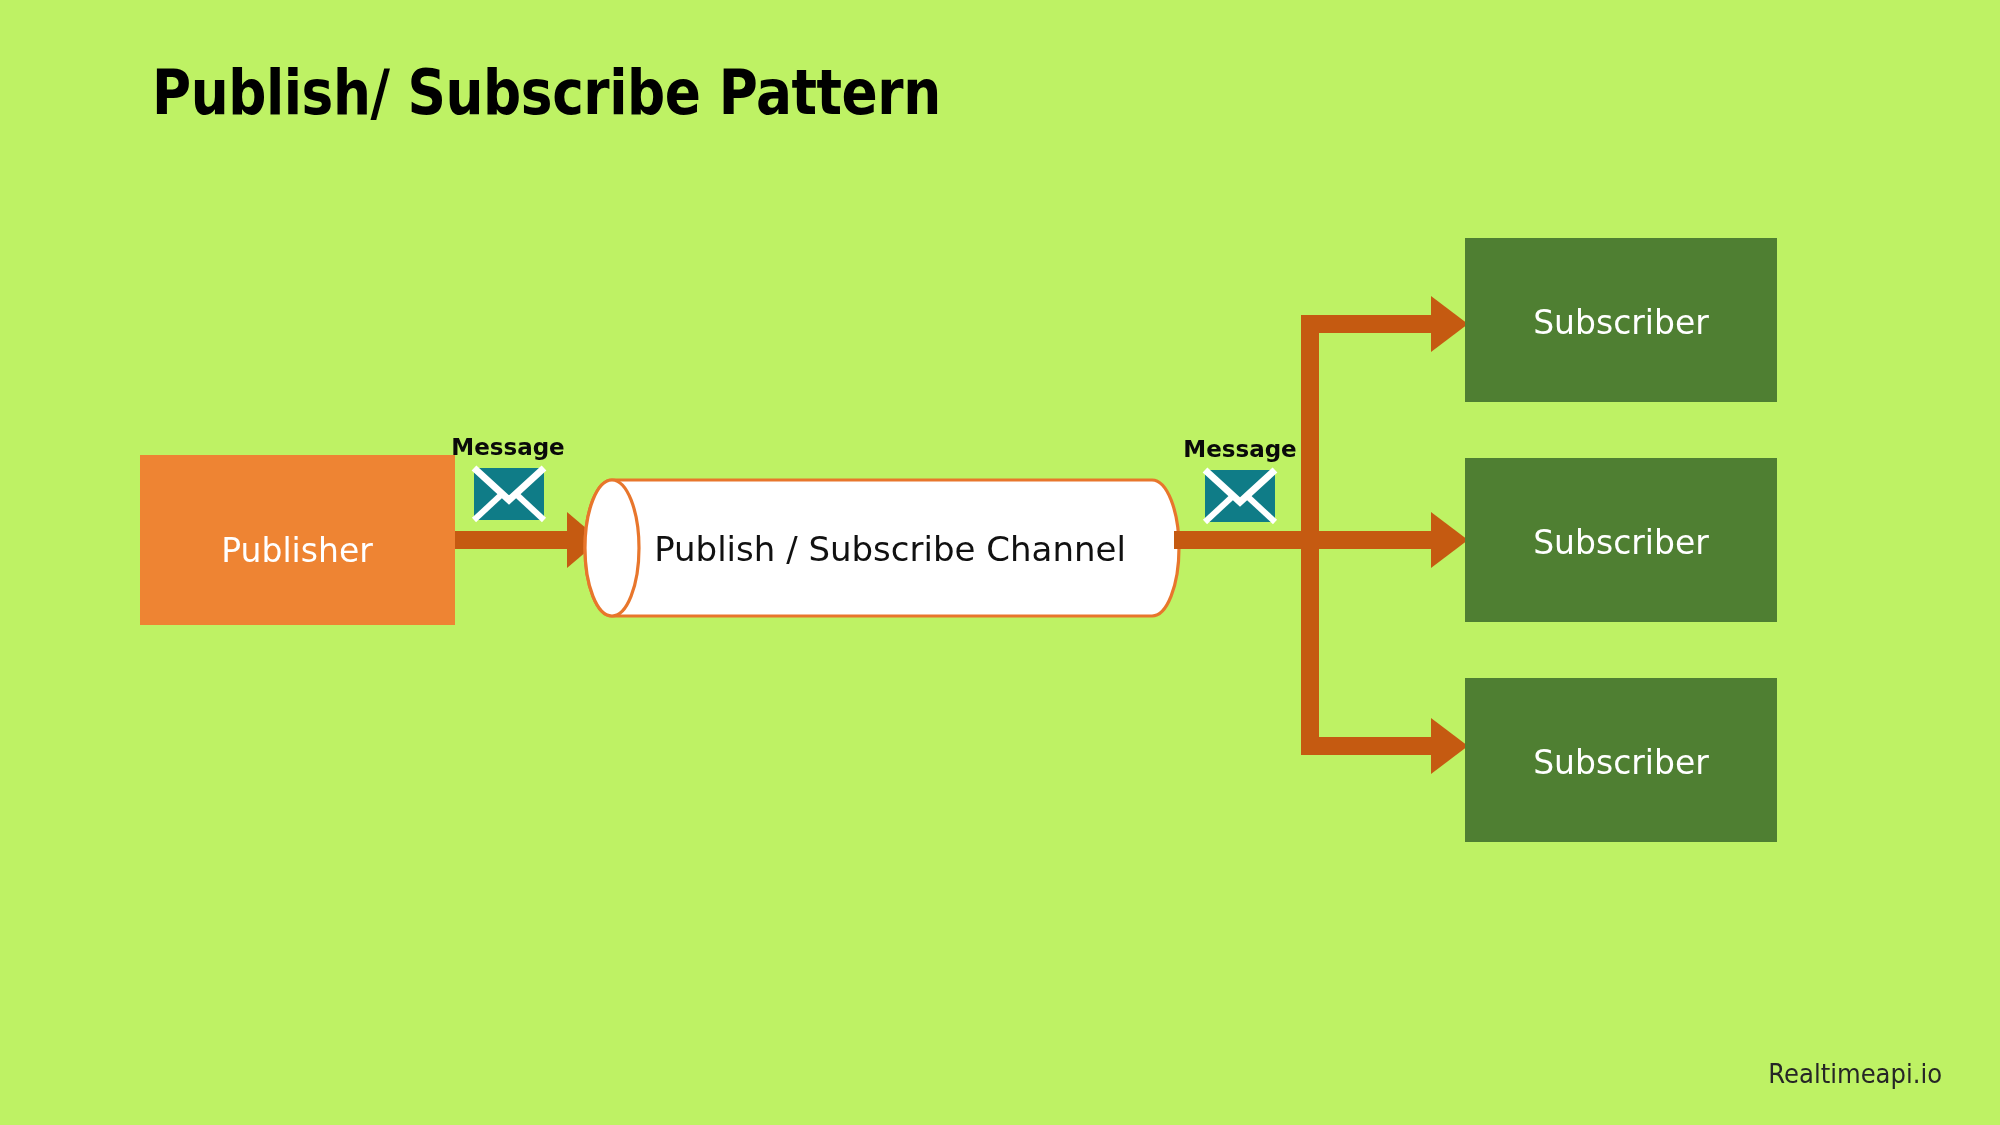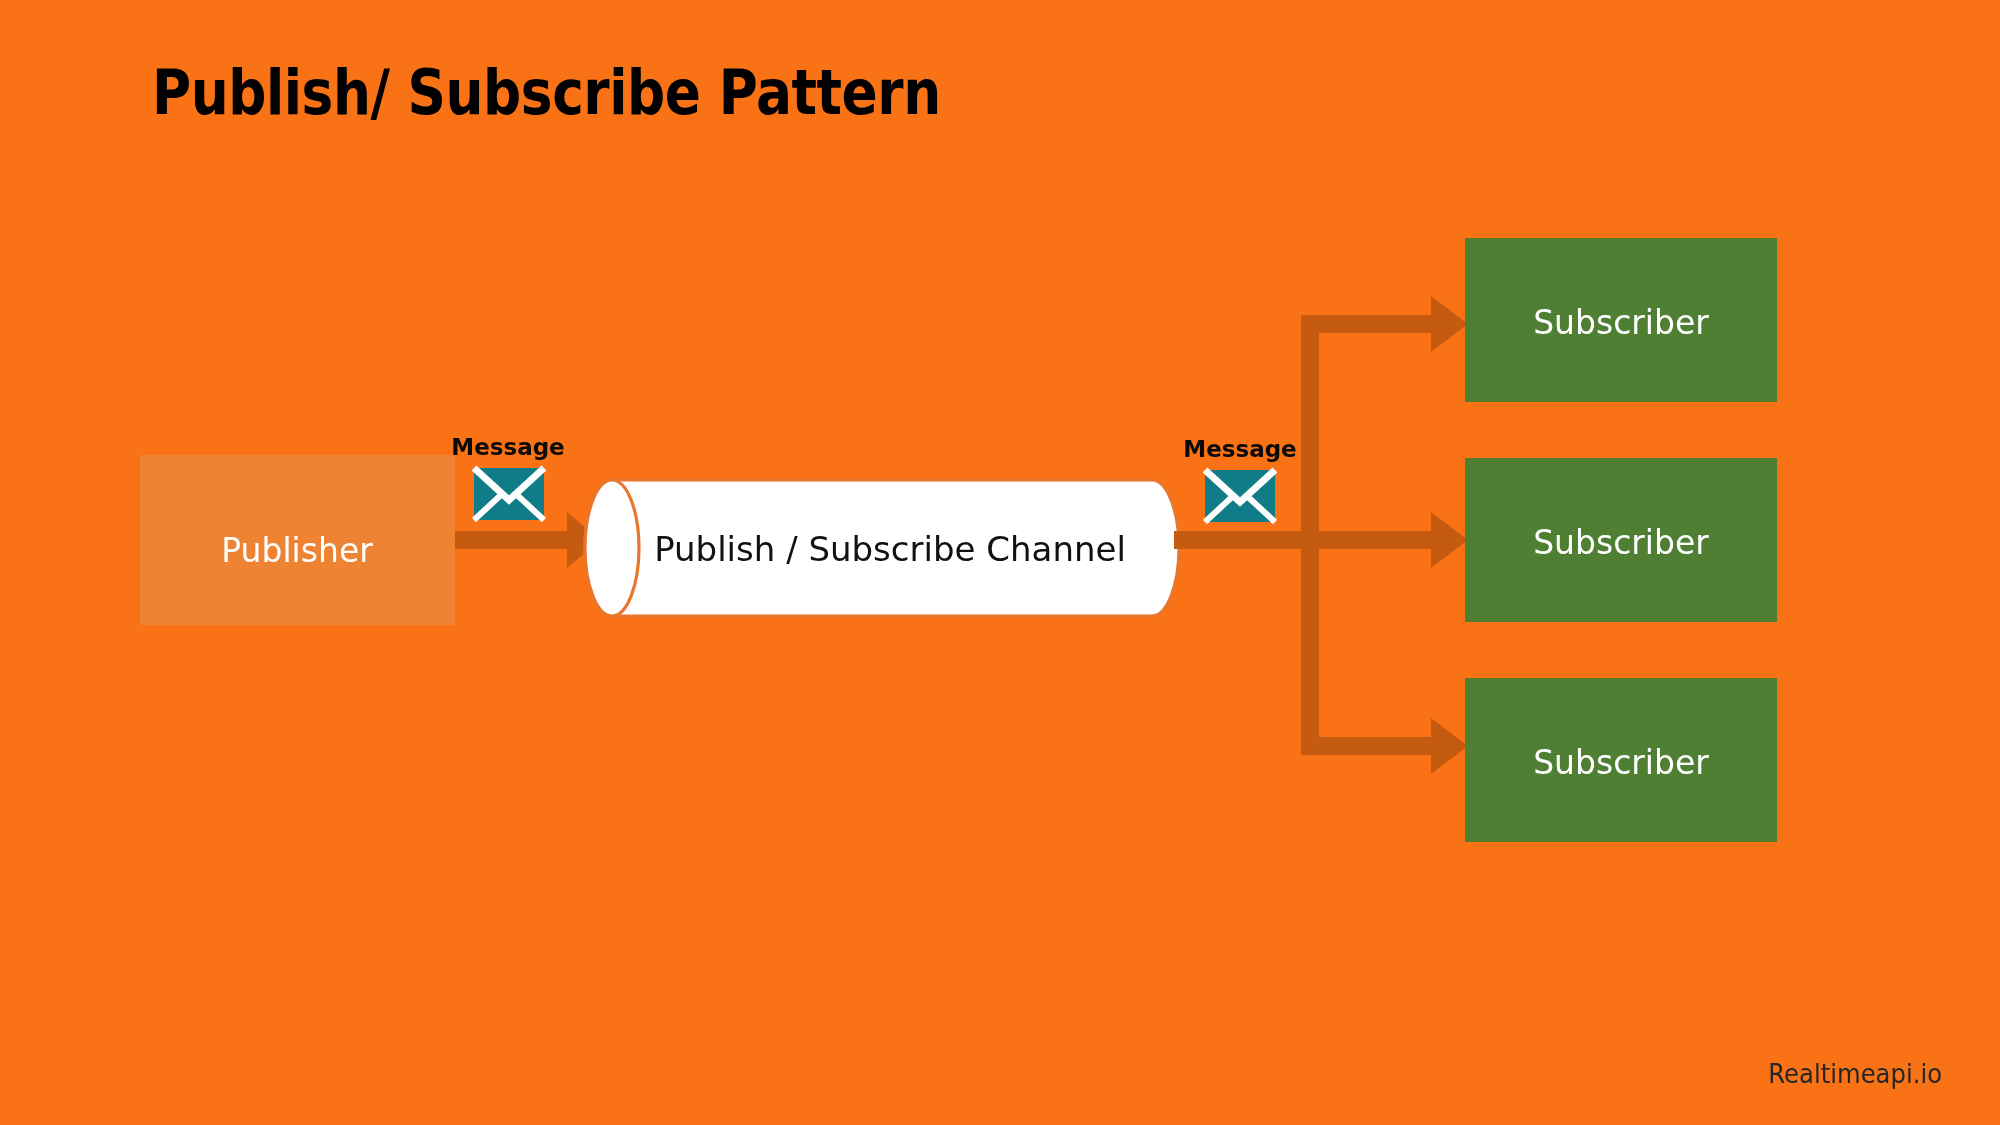--- a/index.html
+++ b/index.html
@@ -10,21 +10,21 @@
   body {
     width: 2000px;
     height: 1125px;
     overflow: hidden;
     font-family: "DejaVu Sans", sans-serif;
   }
   .slide {
     position: relative;
     width: 2000px;
     height: 1125px;
-    background: #f97316;
+    background: #bef264;
   }
   .slide-title {
     position: absolute;
     left: 152px;
     top: 56px;
     font-family: "DejaVu Sans", sans-serif;
     font-weight: bold;
     font-size: 62px;
     letter-spacing: -0.5px;
     color: #000000;

